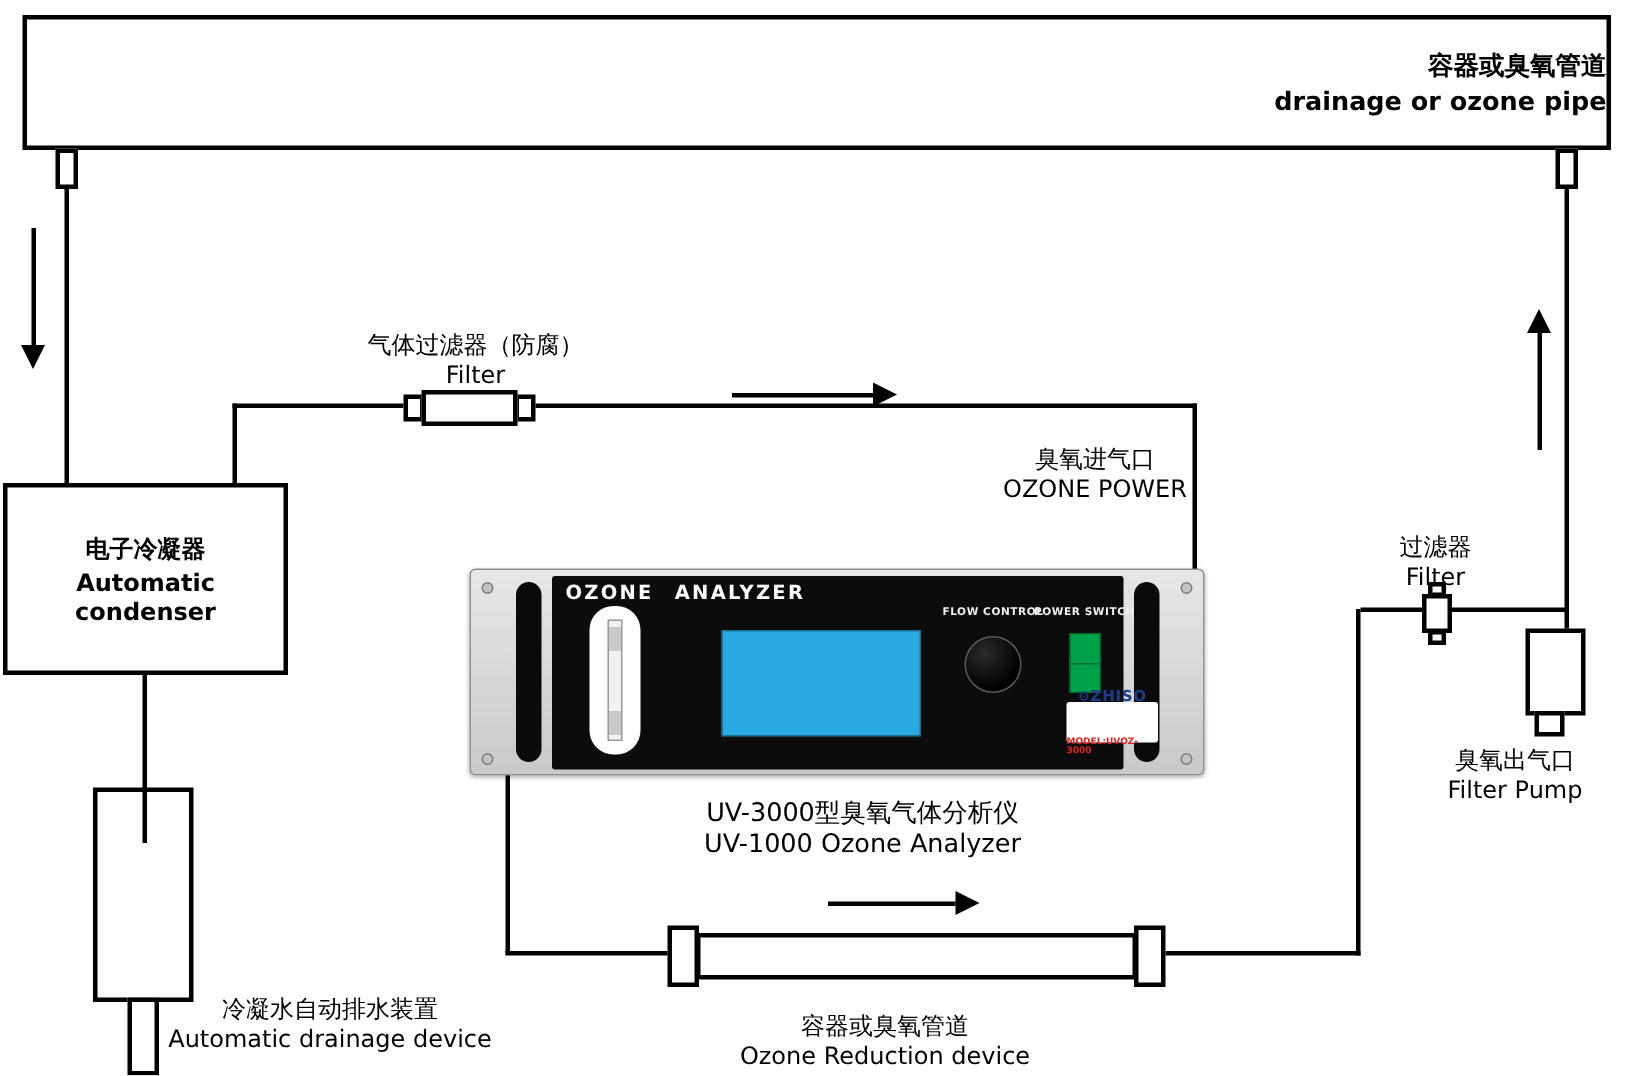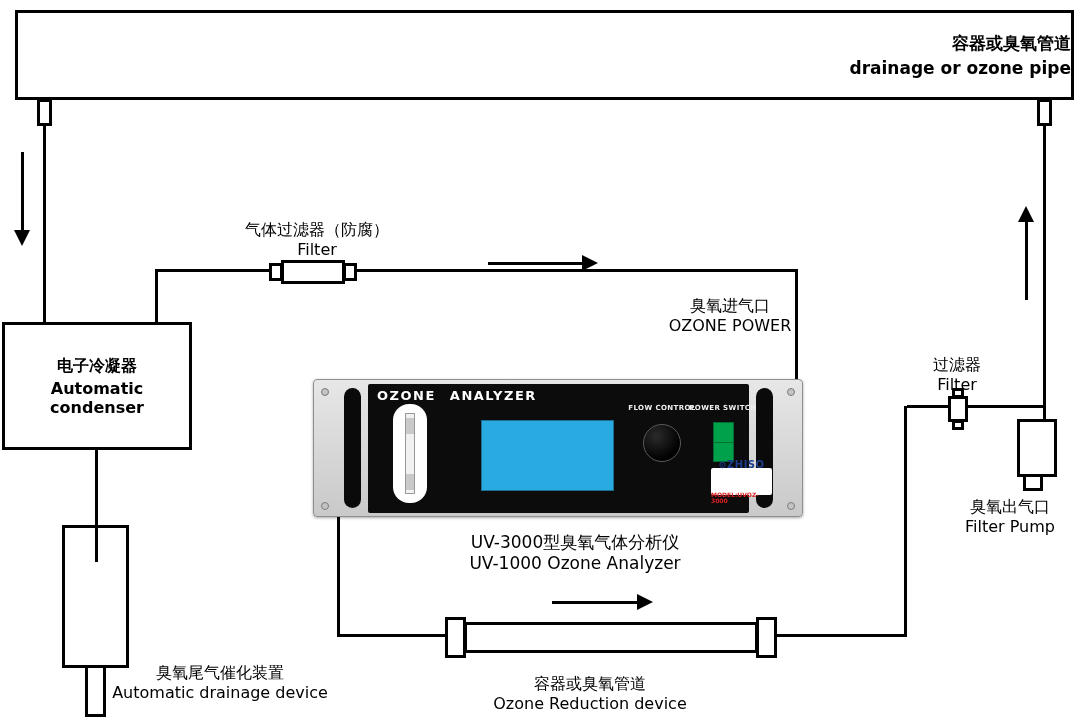--- a/index.html
+++ b/index.html
@@ -129,21 +129,21 @@
   <div class="cap big" style="left:375px;top:532px;width:400px;">
     <div>UV-3000型臭氧气体分析仪</div>
     <div>UV-1000 Ozone Analyzer</div>
   </div>
 
 
   <div class="obox" style="left:62px;top:525px;width:67px;height:143px;"></div>
   <div class="obox" style="left:85px;top:665px;width:21px;height:52px;"></div>
   <div class="vline" style="left:95px;top:450px;height:112px;"></div>
   <div class="cap" style="left:95px;top:663px;width:250px;">
-    <div>臭氧尾气催化装置</div>
+    <div>冷凝水自动排水装置</div>
     <div>Automatic drainage device</div>
   </div>
 
   <div class="obox" style="left:464px;top:622px;width:294px;height:31px;"></div>
   <div class="obox" style="left:445px;top:617px;width:21px;height:41px;"></div>
   <div class="obox" style="left:756px;top:617px;width:21px;height:41px;"></div>
   <div class="cap" style="left:440px;top:674px;width:300px;">
     <div>容器或臭氧管道</div>
     <div>Ozone Reduction device</div>
   </div>

